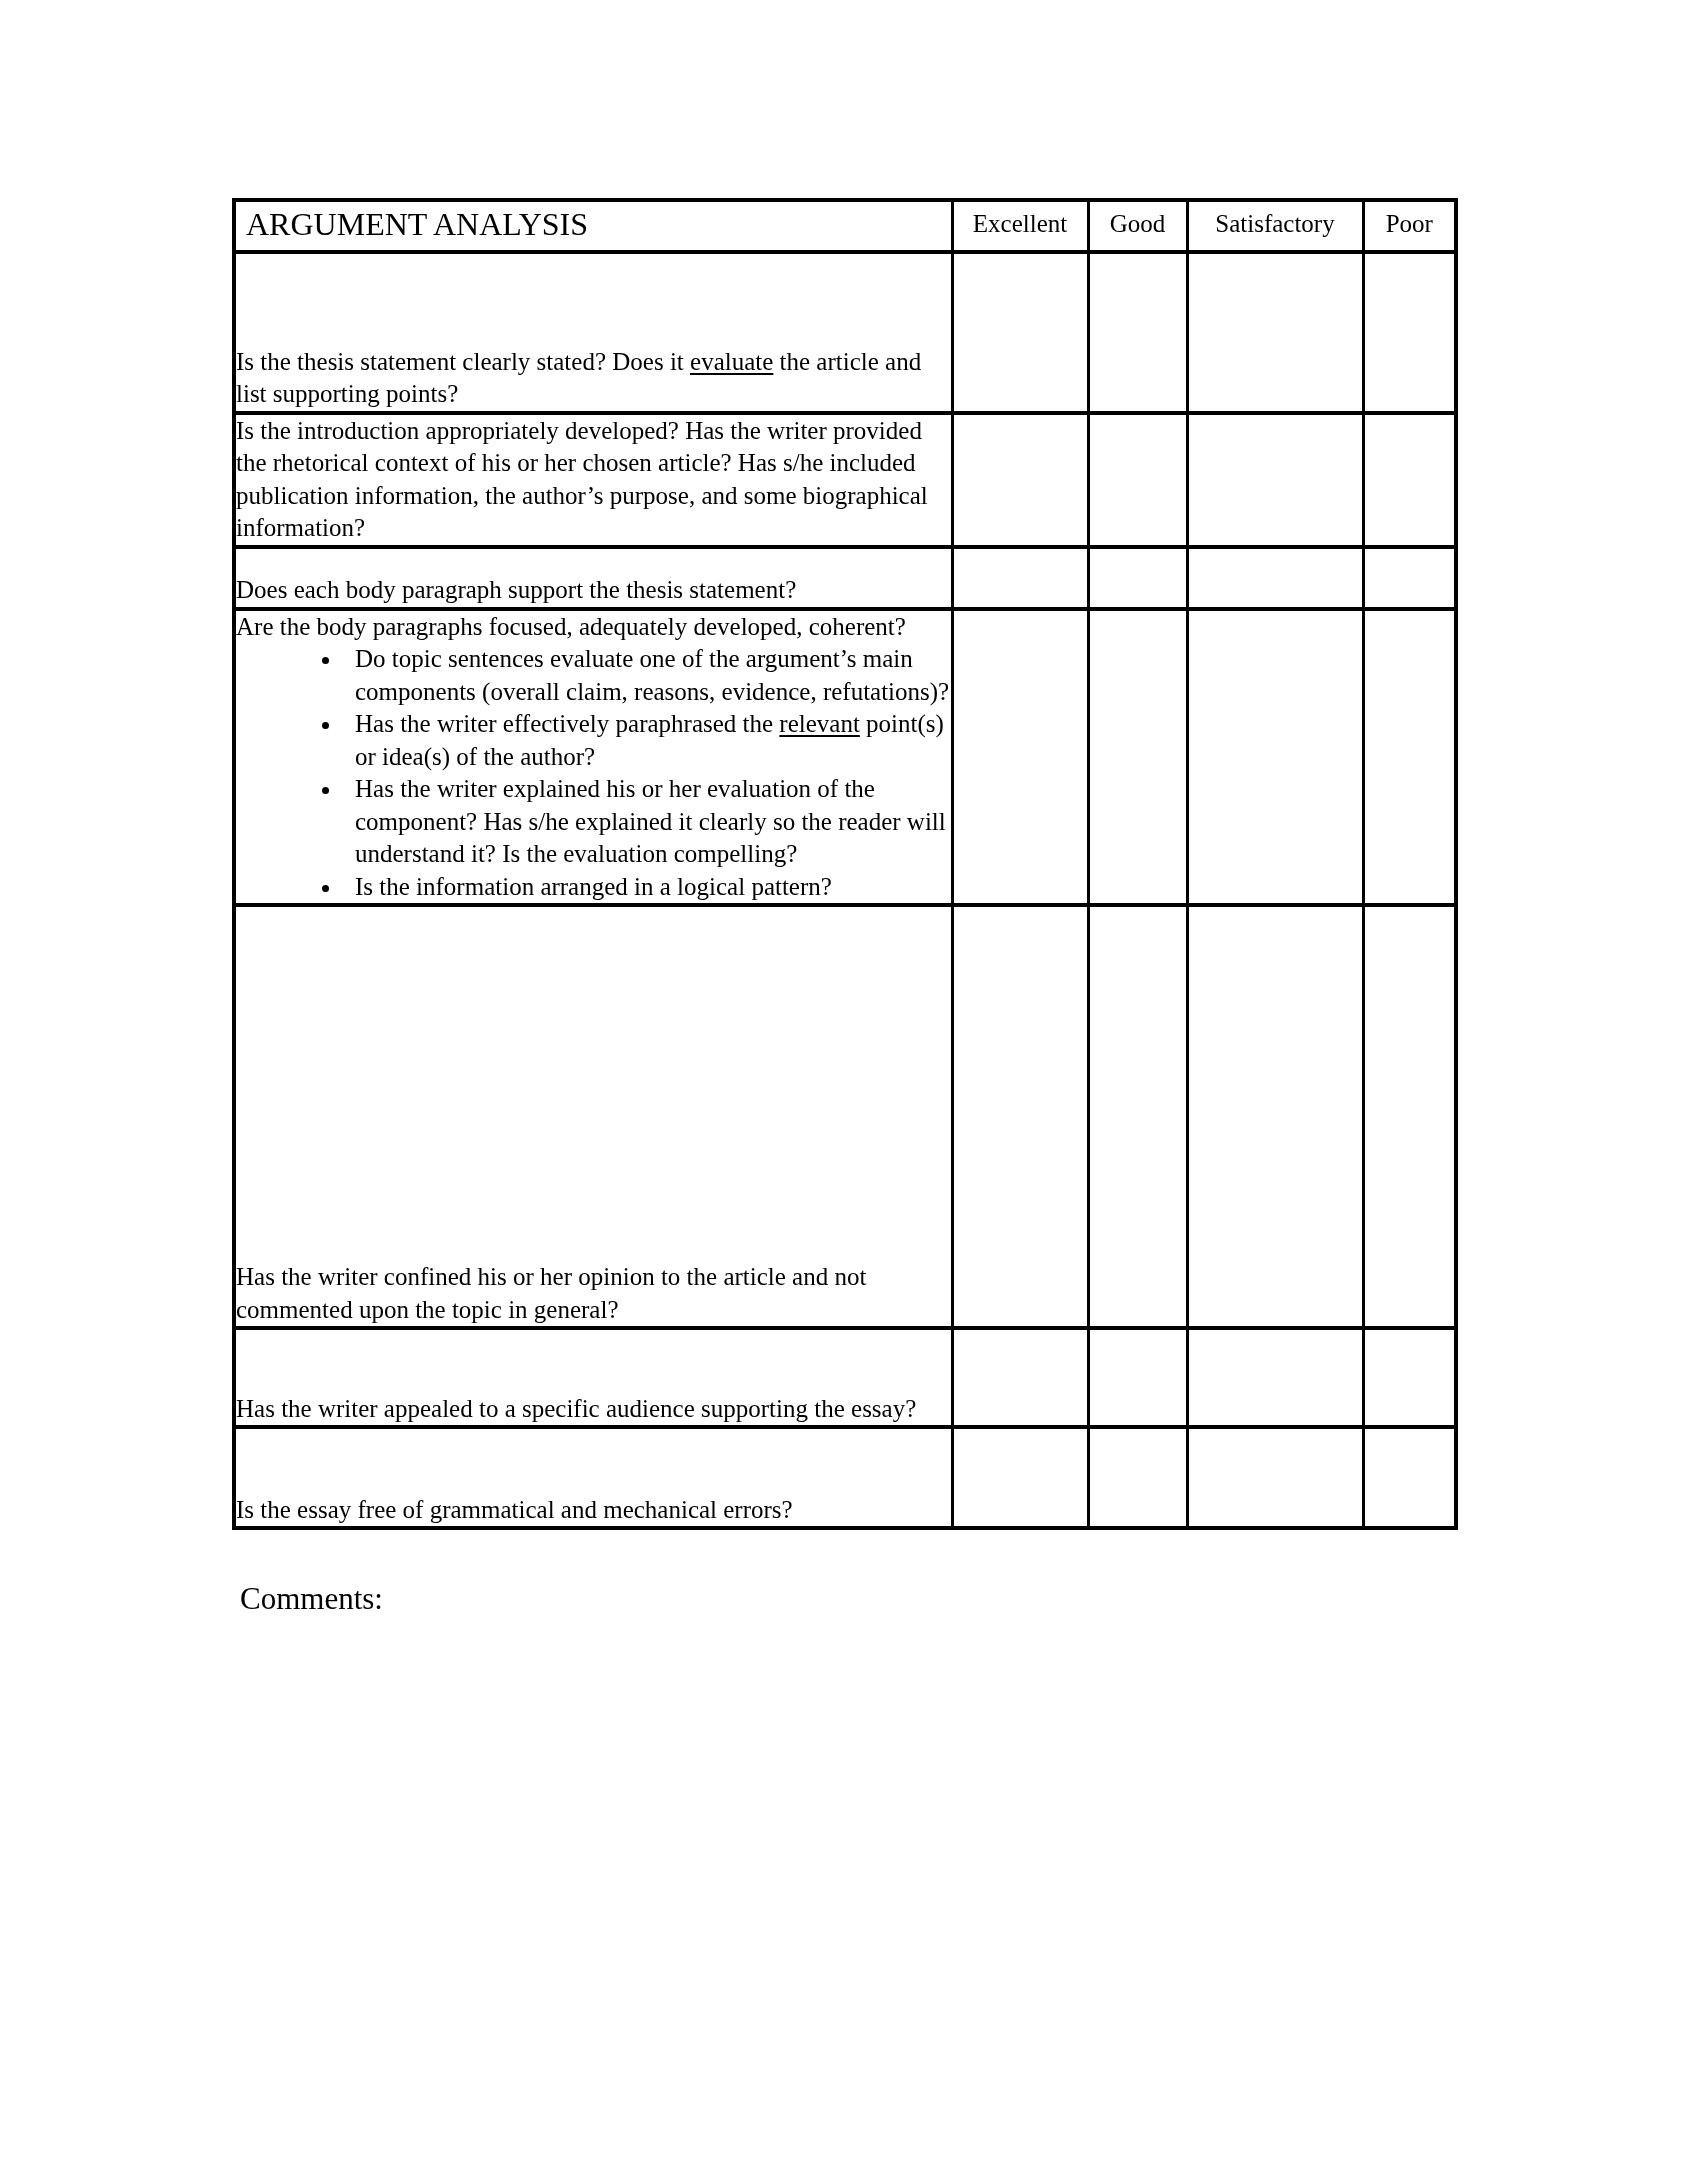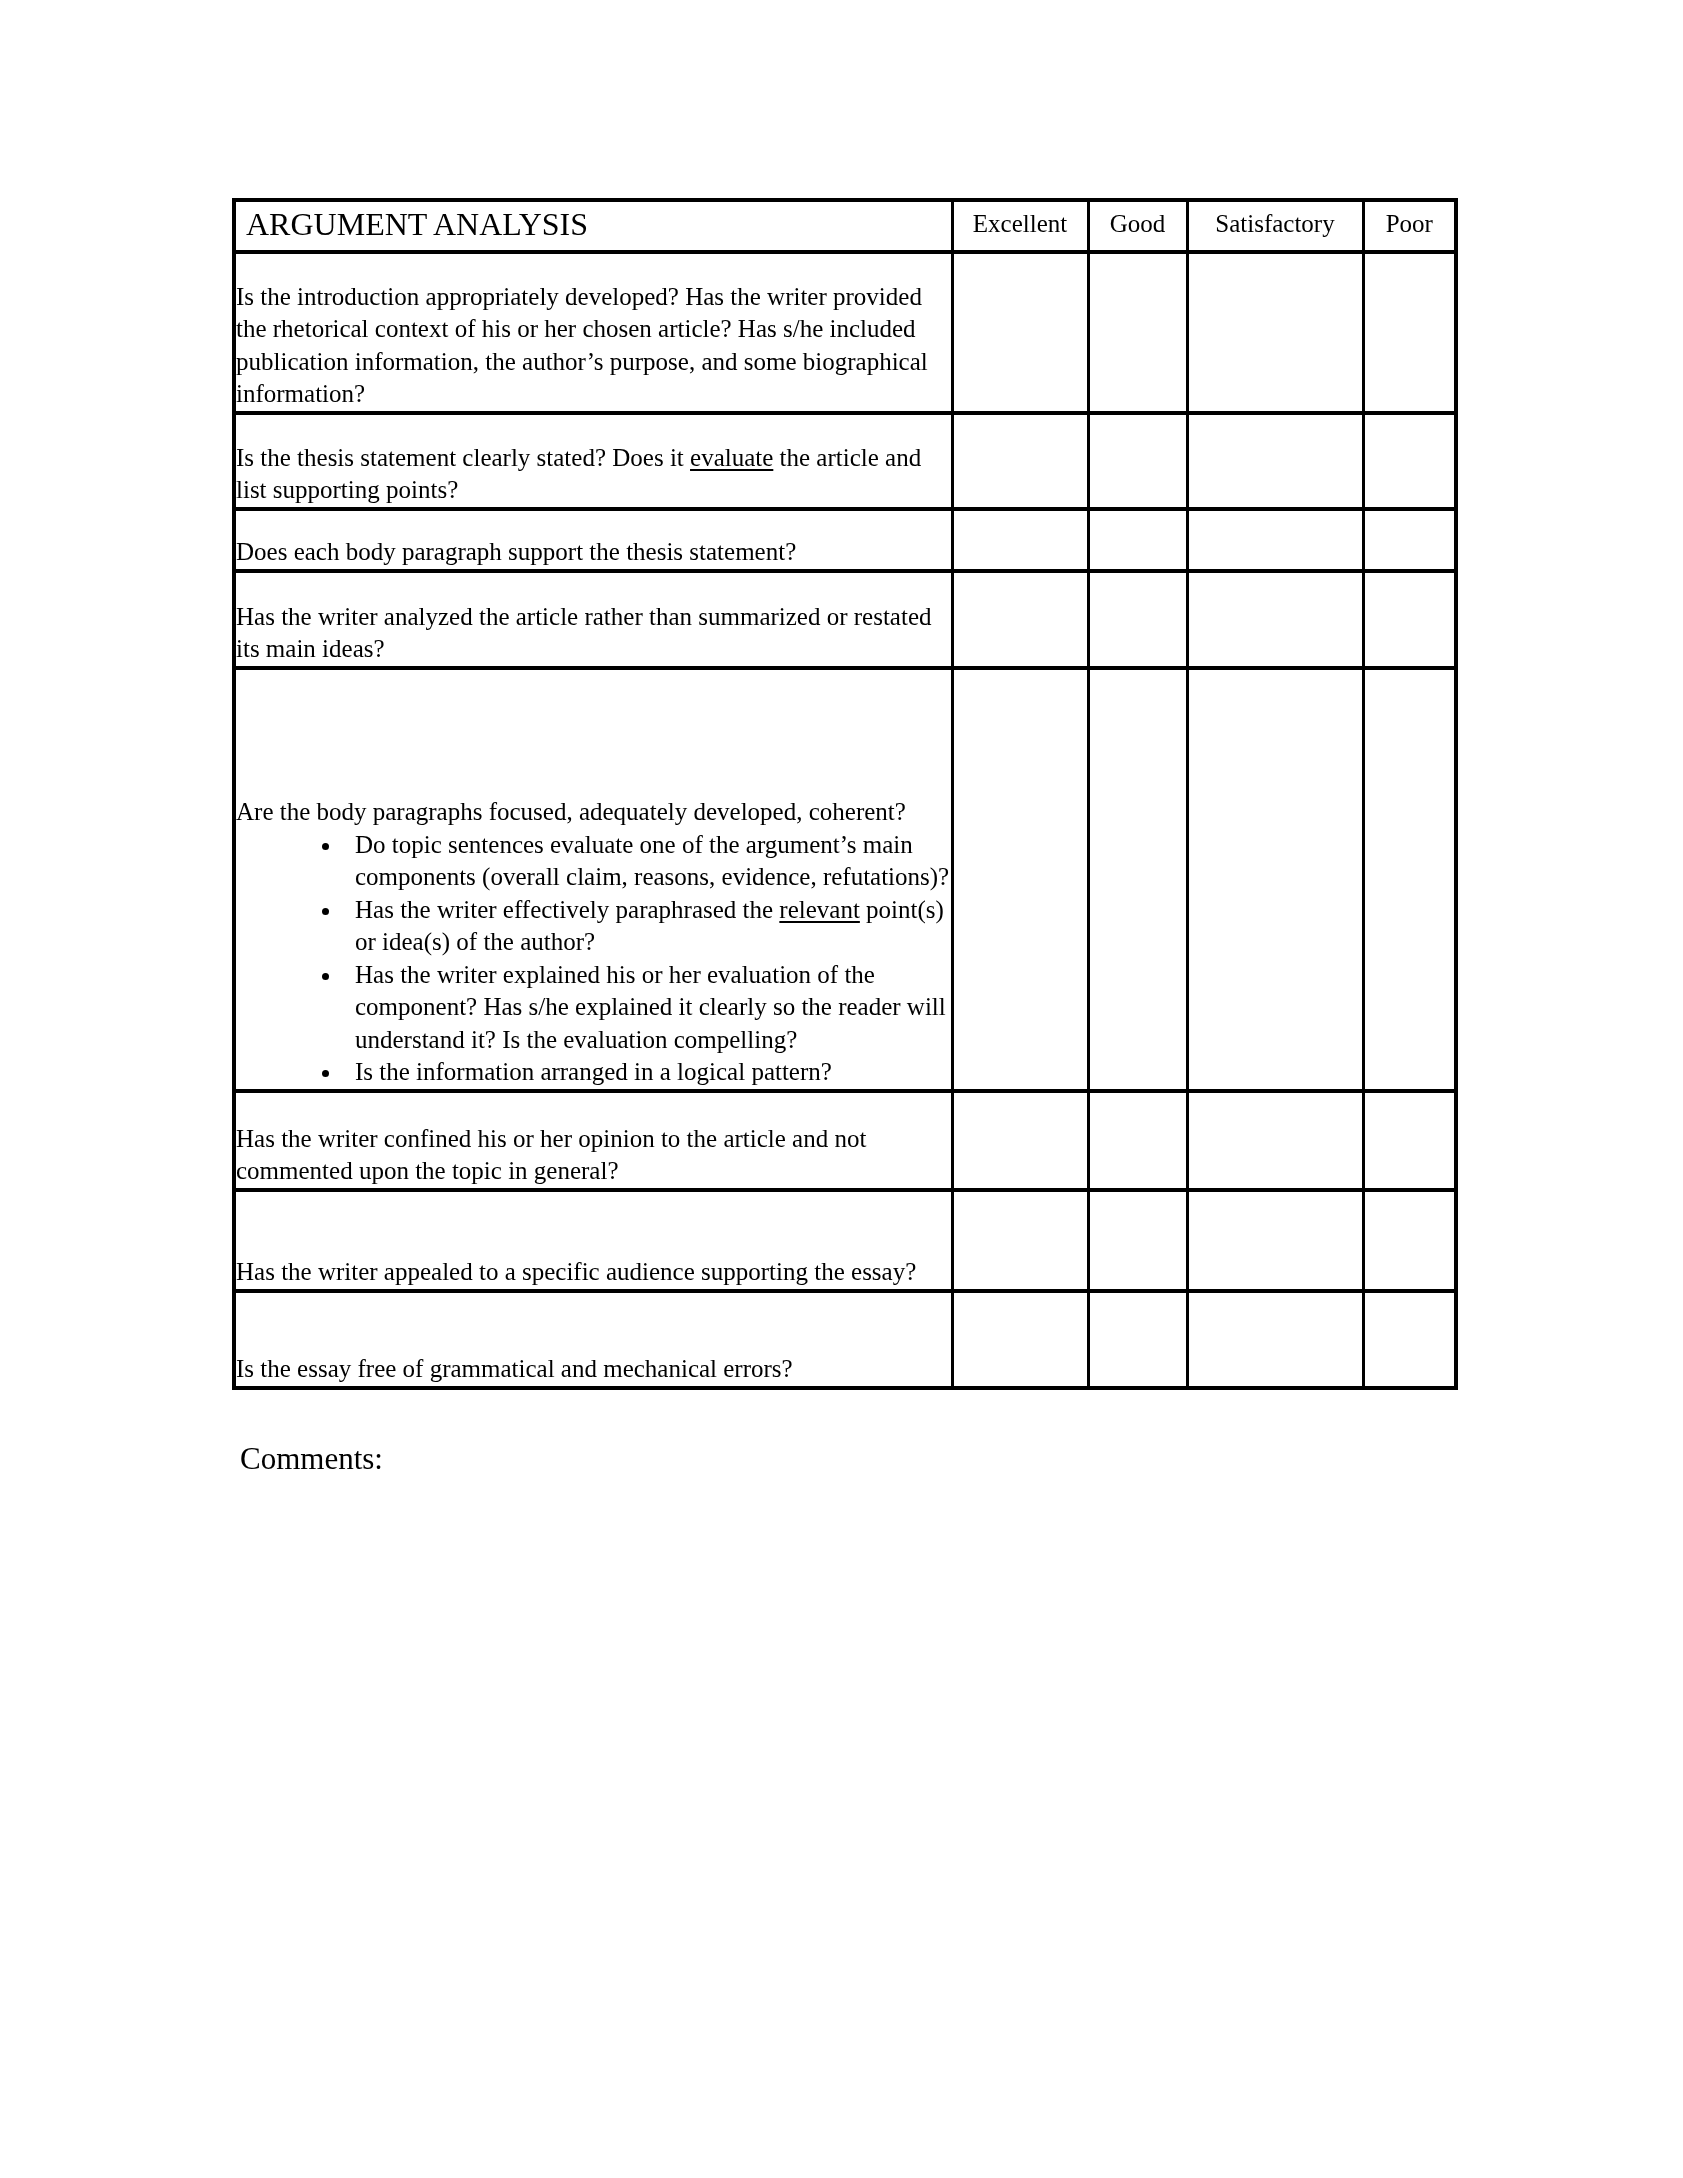--- a/index.html
+++ b/index.html
@@ -113,48 +113,39 @@
           <th class="title-cell">ARGUMENT ANALYSIS</th>
           <th class="col-head">Excellent</th>
           <th class="col-head">Good</th>
           <th class="col-head">Satisfactory</th>
           <th class="col-head">Poor</th>
         </tr>
       </thead>
       <tbody>
           <tr>
             <td class="q">
+              <div class="qtext"><span>Is the thesis statement clearly stated? Does it </span><u>evaluate</u><span> the article and list supporting points?</span></div>
+            </td>
+            <td class="rating"></td>
+            <td class="rating"></td>
+            <td class="rating"></td>
+            <td class="rating"></td>
+          </tr>
+          <tr>
+            <td class="q">
               <div class="qtext"><span>Is the introduction appropriately developed? Has the writer provided the rhetorical context of his or her chosen article? Has s/he included publication information, the author’s purpose, and some biographical information?</span></div>
             </td>
             <td class="rating"></td>
             <td class="rating"></td>
             <td class="rating"></td>
             <td class="rating"></td>
           </tr>
           <tr>
             <td class="q">
-              <div class="qtext"><span>Is the thesis statement clearly stated? Does it </span><u>evaluate</u><span> the article and list supporting points?</span></div>
-            </td>
-            <td class="rating"></td>
-            <td class="rating"></td>
-            <td class="rating"></td>
-            <td class="rating"></td>
-          </tr>
-          <tr>
-            <td class="q">
               <div class="qtext"><span>Does each body paragraph support the thesis statement?</span></div>
-            </td>
-            <td class="rating"></td>
-            <td class="rating"></td>
-            <td class="rating"></td>
-            <td class="rating"></td>
-          </tr>
-          <tr>
-            <td class="q">
-              <div class="qtext"><span>Has the writer analyzed the article rather than summarized or restated its main ideas?</span></div>
             </td>
             <td class="rating"></td>
             <td class="rating"></td>
             <td class="rating"></td>
             <td class="rating"></td>
           </tr>
           <tr>
             <td class="q">
               <div class="qtext"><span>Are the body paragraphs focused, adequately developed, coherent?</span></div>
               <ul>

